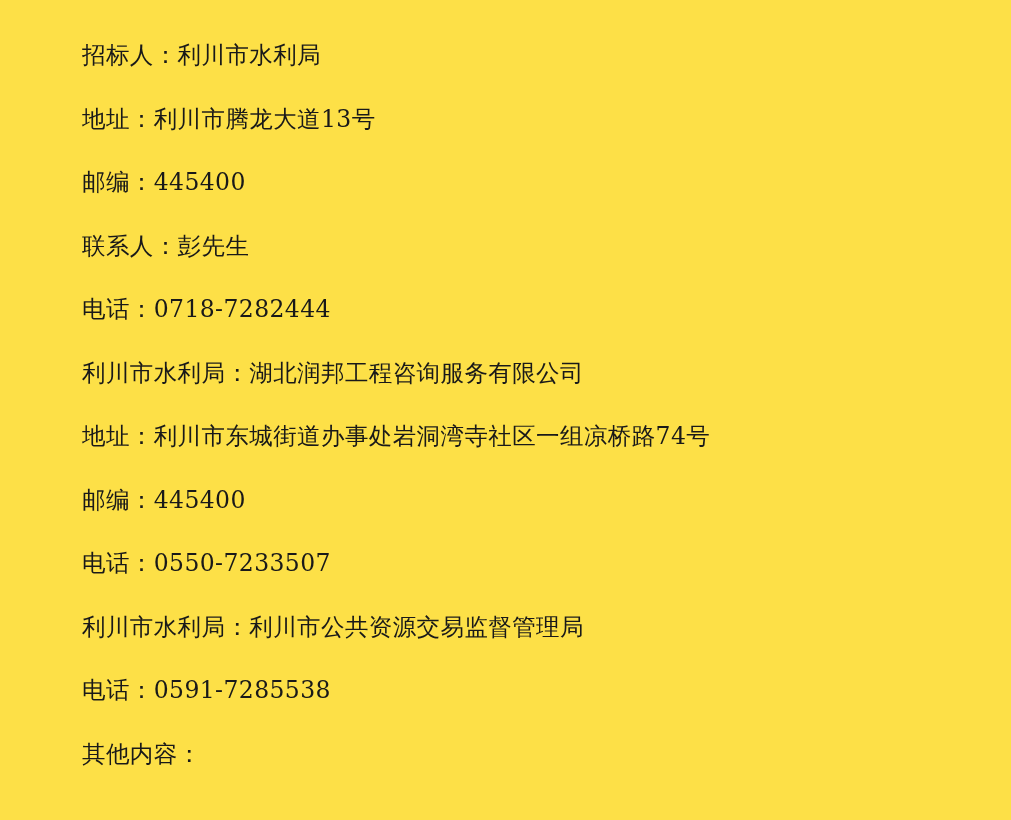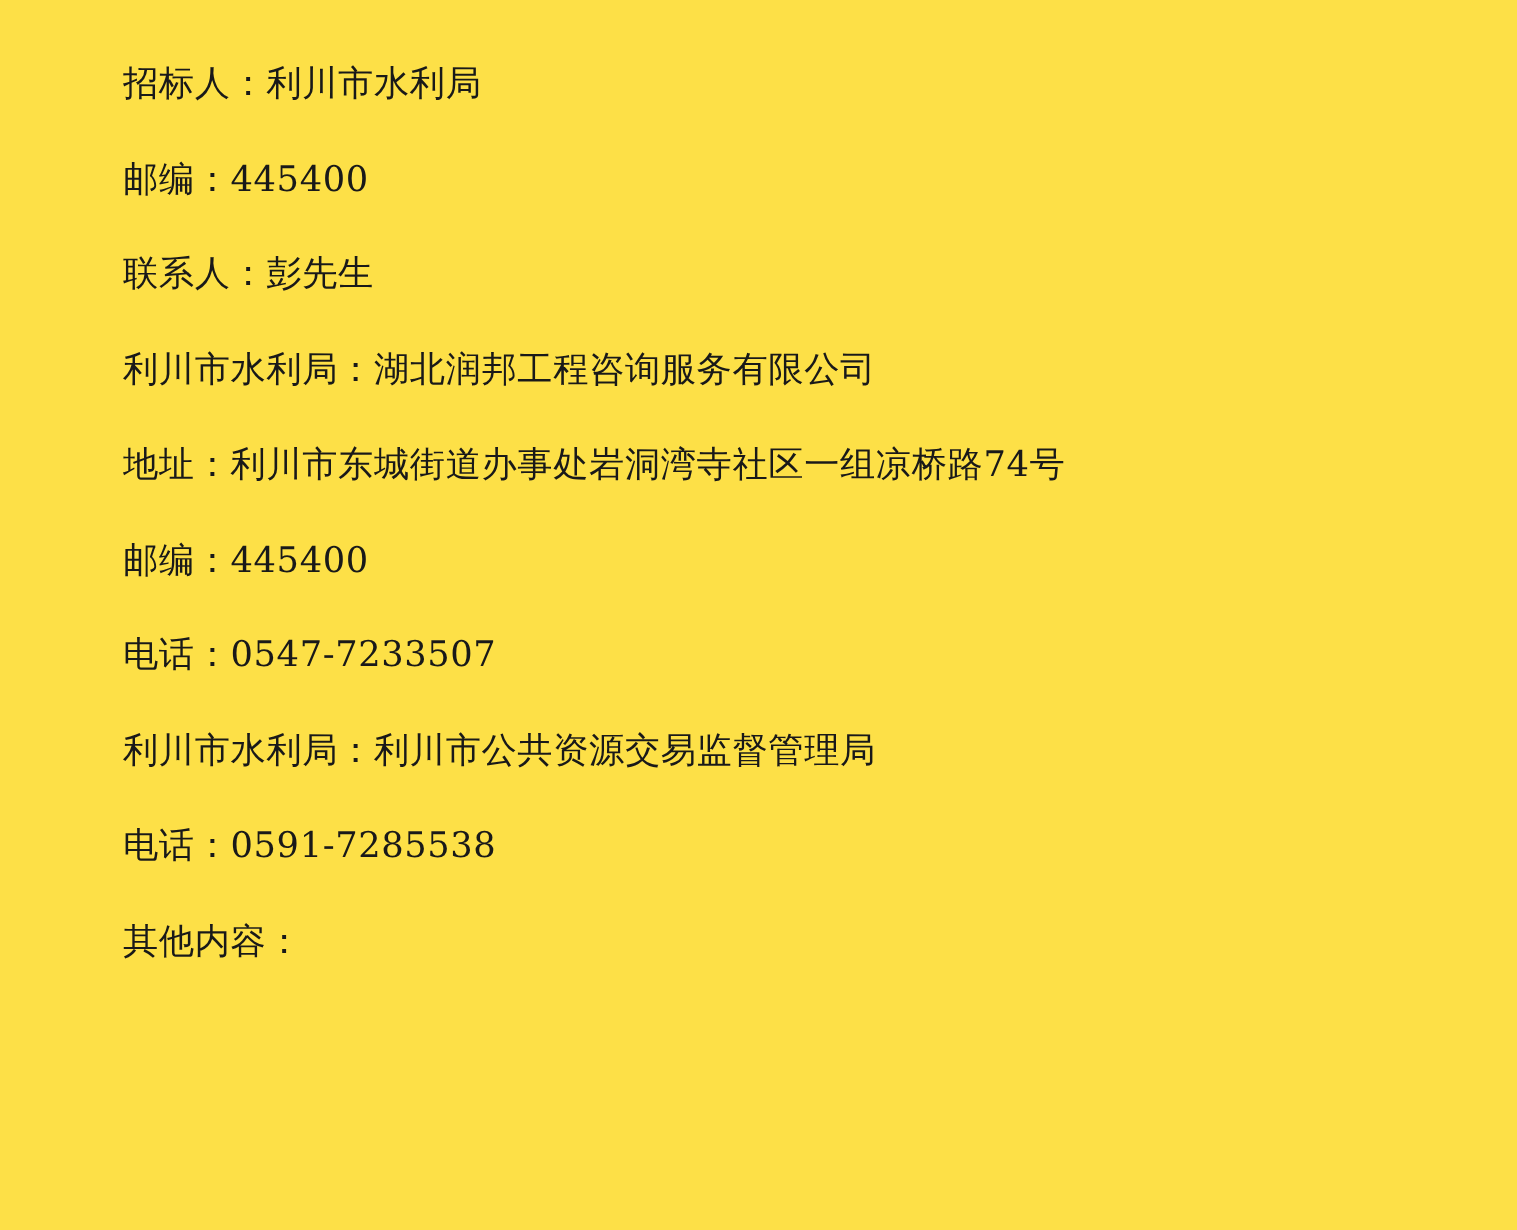--- a/index.html
+++ b/index.html
@@ -35,22 +35,24 @@
   }
   .doc-line.last {
     margin-bottom: 0;
   }
 </style>
 </head>
 <body>
 
 <div class="document">
   <p class="doc-line">招标人：利川市水利局</p>
+  <p class="doc-line">地址：利川市腾龙大道13号</p>
   <p class="doc-line">邮编：445400</p>
   <p class="doc-line">联系人：彭先生</p>
+  <p class="doc-line">电话：0718-7282444</p>
   <p class="doc-line">利川市水利局：湖北润邦工程咨询服务有限公司</p>
   <p class="doc-line">地址：利川市东城街道办事处岩洞湾寺社区一组凉桥路74号</p>
   <p class="doc-line">邮编：445400</p>
-  <p class="doc-line">电话：0547-7233507</p>
+  <p class="doc-line">电话：0550-7233507</p>
   <p class="doc-line">利川市水利局：利川市公共资源交易监督管理局</p>
   <p class="doc-line">电话：0591-7285538</p>
   <p class="doc-line last">其他内容：</p>
 </div>
 
 </body></html>

